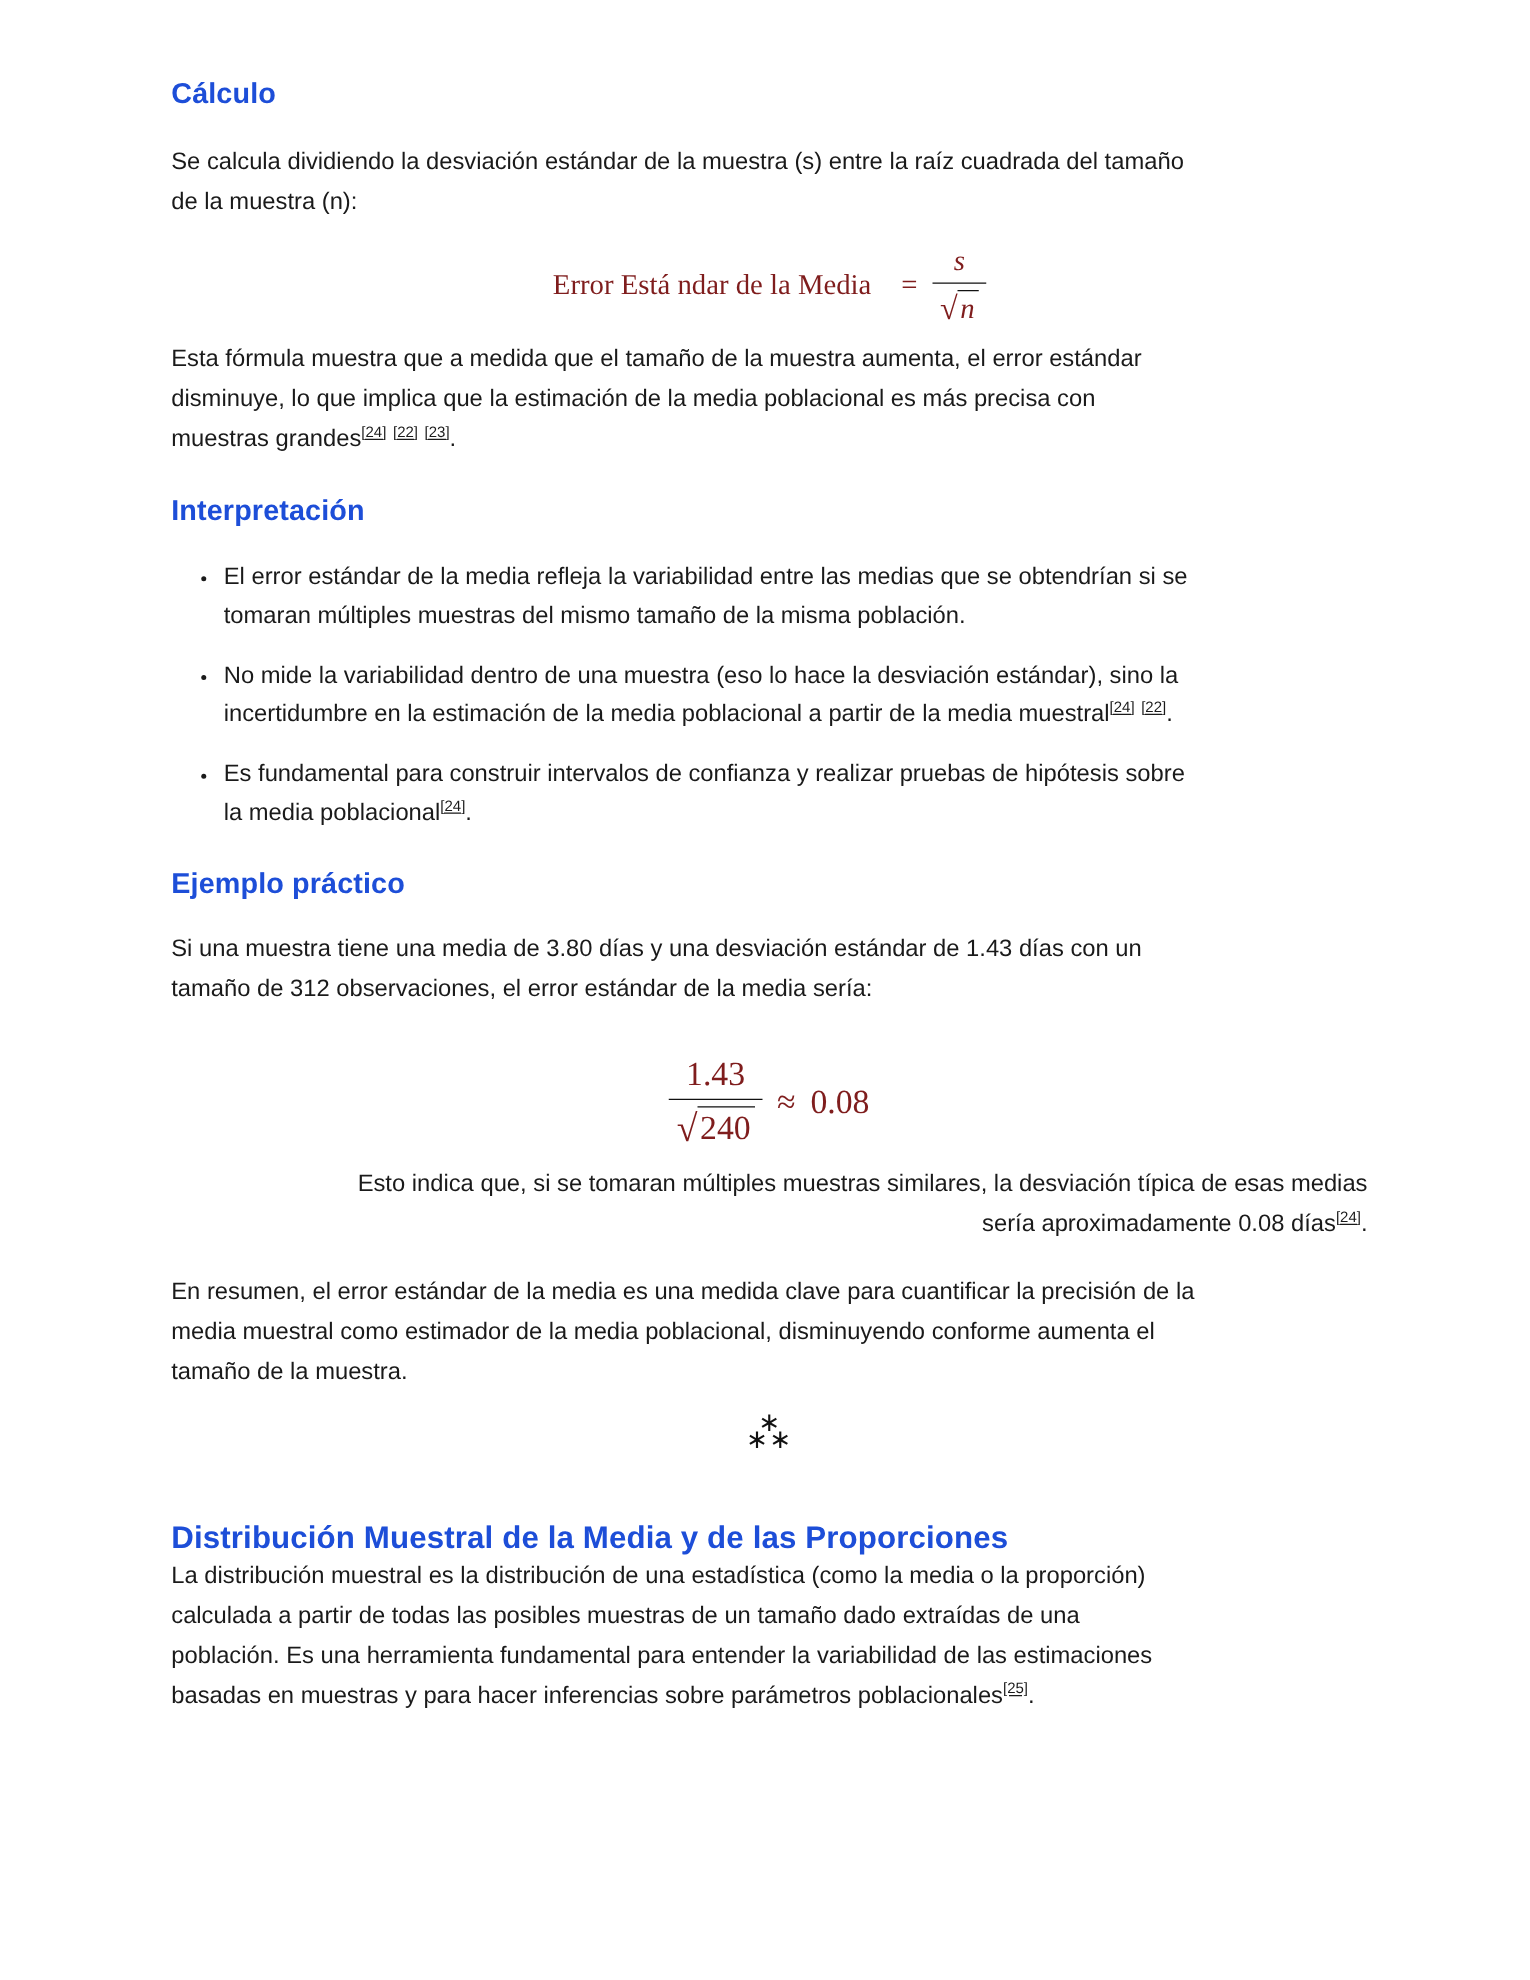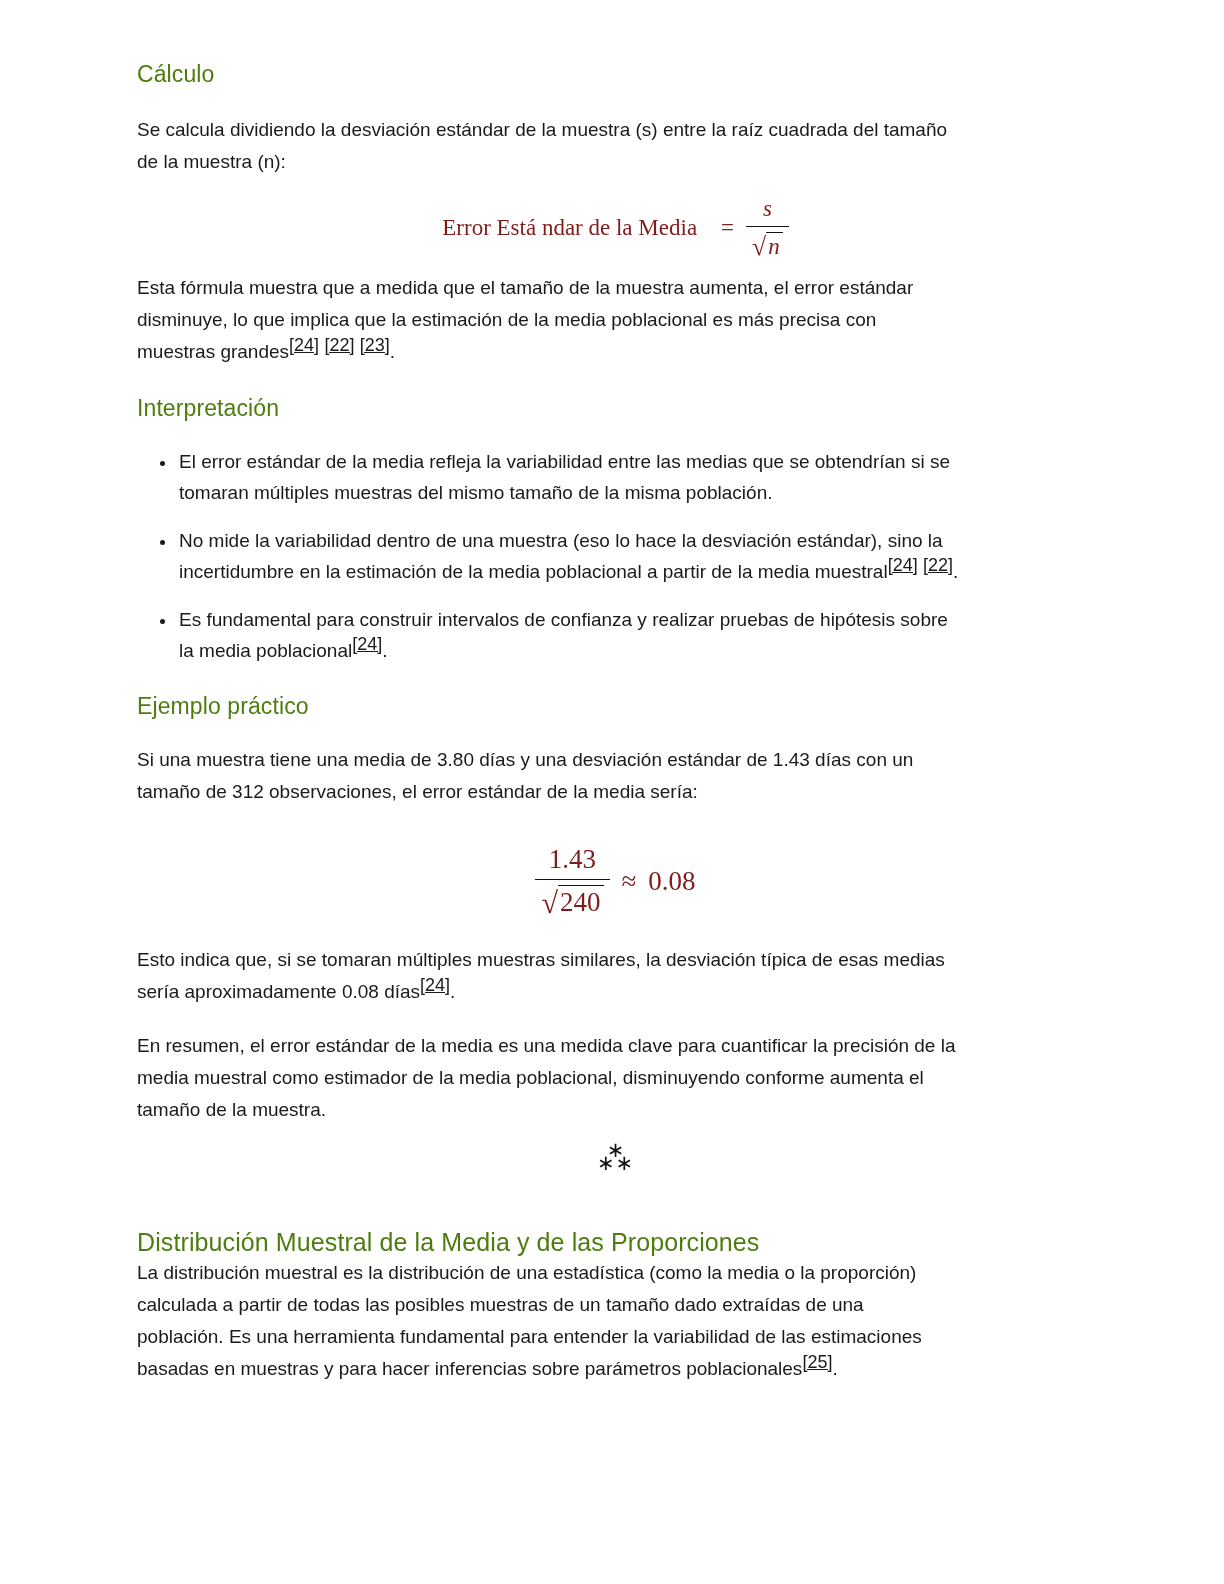--- a/index.html
+++ b/index.html
@@ -10,42 +10,42 @@
     background: #ffffff;
     color: #1a1a1a;
     font-family: "Liberation Sans", sans-serif;
     overflow: hidden;
   }
   .content {
     padding: 60px 130px 0 137px;
   }
   h2, h3 {
     margin: 0;
-    color: #4d7c0f;
-    font-weight: 400;
+    color: #1d4ed8;
+    font-weight: 700;
     letter-spacing: 0.1px;
   }
   h3 { font-size: 23px; line-height: 28px; }
   h2 { font-size: 25px; line-height: 30px; }
   .h3-first { margin-bottom: 26px; }
   .h3-mid   { margin-top: 26px; margin-bottom: 24px; }
   .para {
     margin: 0;
     font-size: 19px;
     line-height: 32px;
     white-space: nowrap;
     color: #1a1a1a;
   }
   .para-intro   { margin-bottom: 0; }
   .para-note    { margin-top: 12px; }
-  .para-conc    { margin-top: 26px; }
+  .para-conc    { margin-top: 14px; text-align: right; }
   .para-summary { margin-top: 22px; }
   .para-body    { margin-top: 0; }
   sup.cite {
-    font-size: 18px;
+    font-size: 12px;
     line-height: 0;
     text-decoration: underline;
     vertical-align: super;
     color: #1a1a1a;
     cursor: pointer;
   }
   
   .formula {
     display: flex;
     align-items: center;

